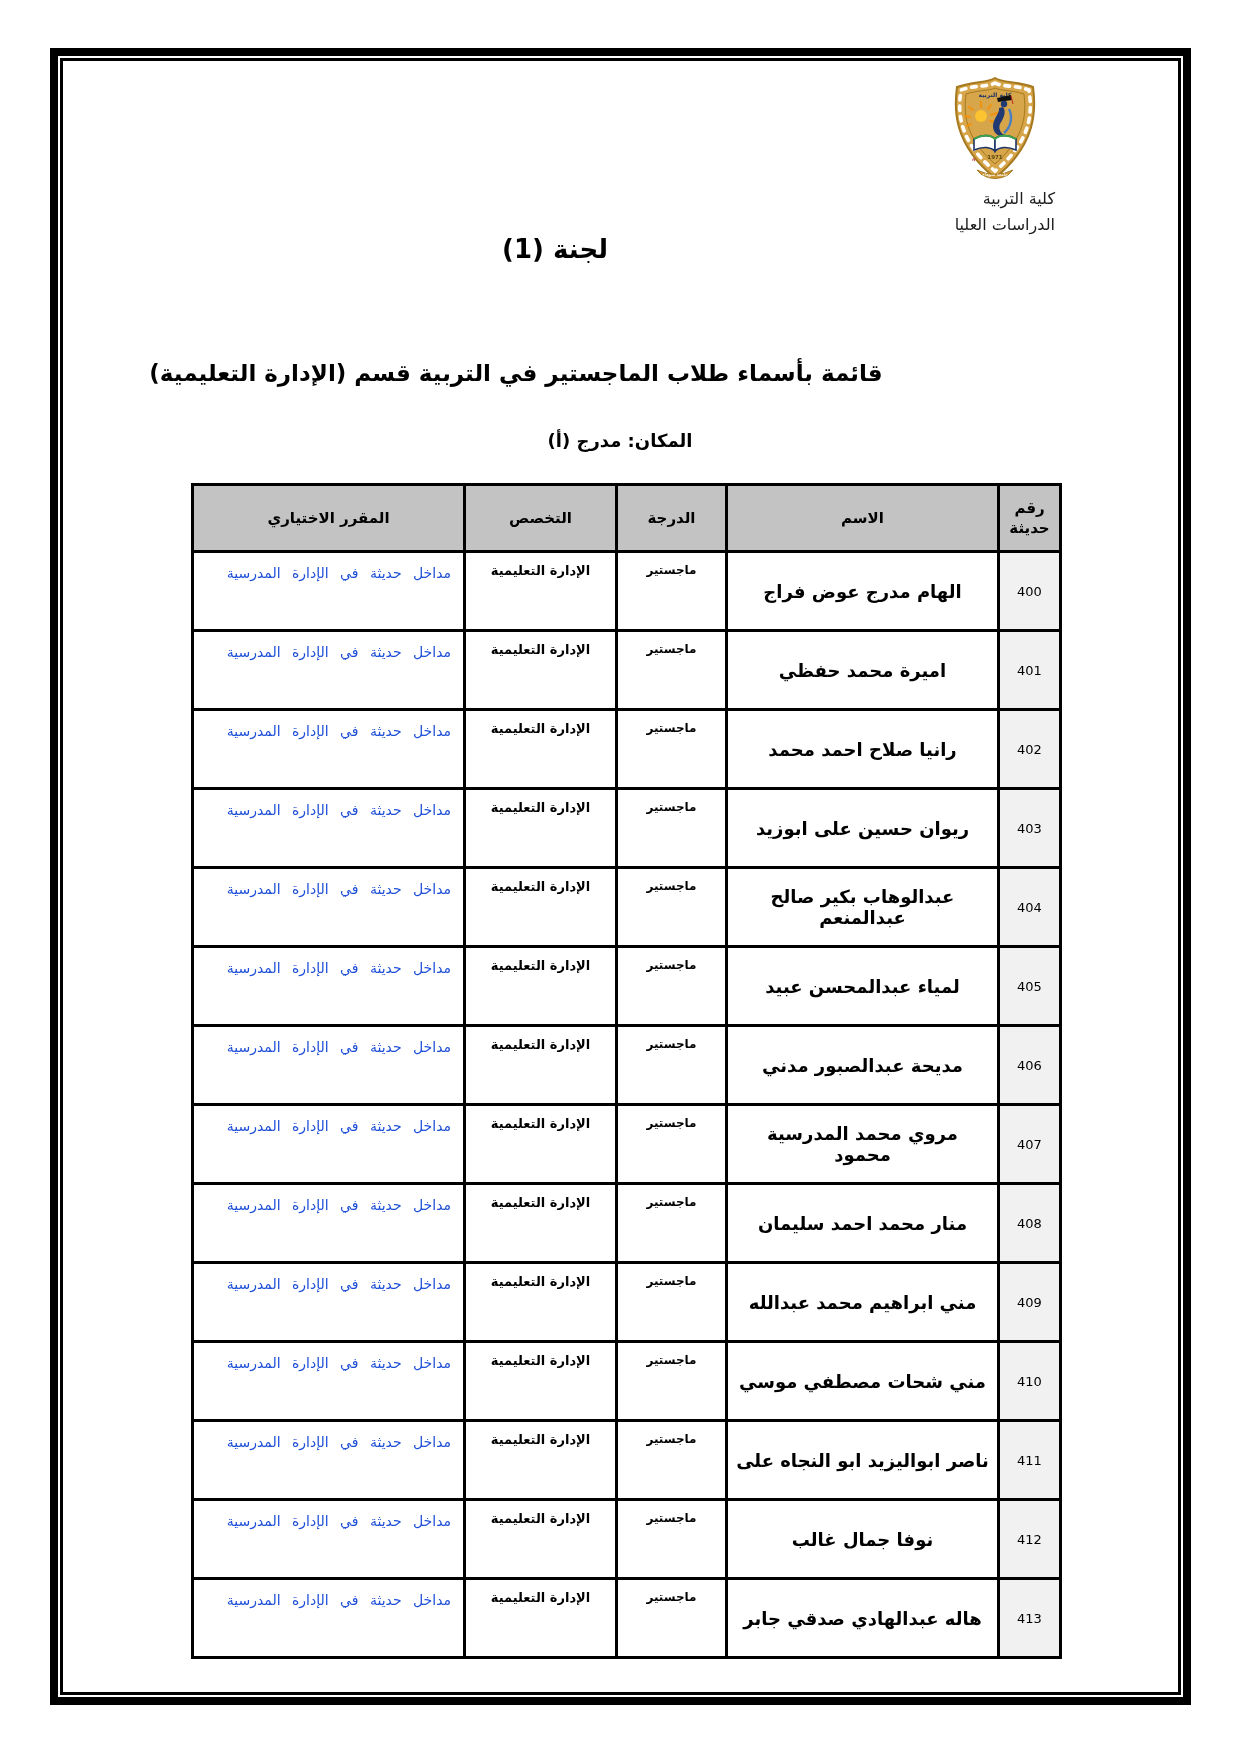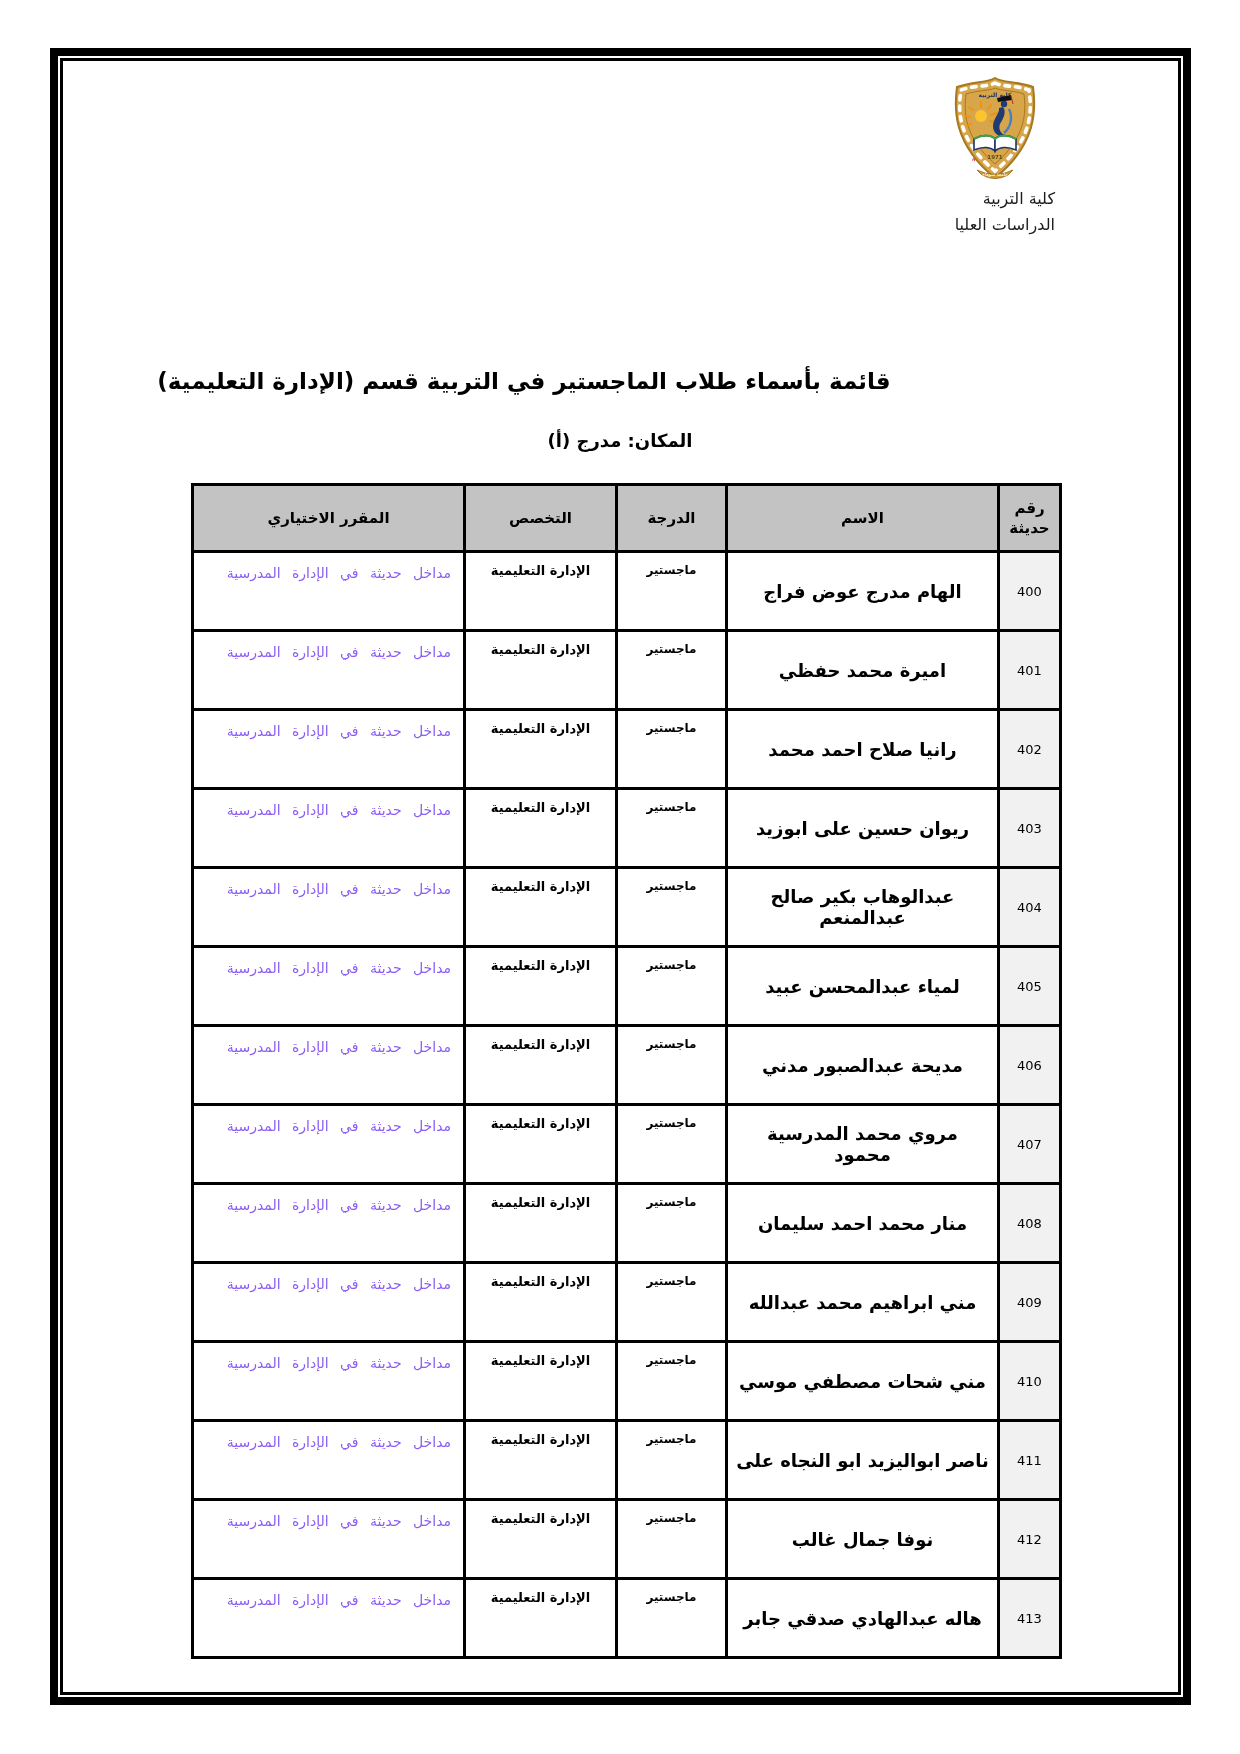--- a/index.html
+++ b/index.html
@@ -15,41 +15,41 @@
   .crest{position:absolute;left:945px;top:74px;}
 
   .letterhead-text{position:absolute;right:185px;top:186px;text-align:right;
          font-size:16px;letter-spacing:2px;line-height:26px;color:#1c1c1c;
          font-weight:400;}
 
   .committee-title{position:absolute;top:234px;left:0;width:1110px;
          text-align:center;font-size:26px;font-weight:bold;margin:0;}
 
   .list-title{position:absolute;top:356px;left:0;width:1024px;
-         text-align:center;font-size:23px;font-weight:bold;margin:12px;}
+         text-align:center;font-size:23px;font-weight:bold;margin:4px;}
 
   .location-line{position:absolute;top:430px;left:0;width:1240px;
          text-align:center;font-size:18px;font-weight:bold;letter-spacing:3px;}
 
   table.students{position:absolute;right:178px;top:483px;border-collapse:collapse;
          table-layout:fixed;}
   table.students th,table.students td{border:3px solid #000;overflow:hidden;}
   table.students th{background:#c3c3c3;font-weight:bold;font-size:15px;
          text-align:center;vertical-align:middle;height:64px;padding:0 4px;}
   th.h-seat{font-size:14px;line-height:1.35;}
   td{height:65px;}
   td.seat{background:#f1f1f1;text-align:center;vertical-align:middle;
          font-size:13px;direction:ltr;}
   td.name{text-align:center;vertical-align:middle;font-weight:bold;font-size:18px;
          padding:0 8px;}
   td.degree{text-align:center;vertical-align:top;font-weight:bold;font-size:12px;
          padding-top:10px;}
   td.spec{text-align:center;vertical-align:top;font-weight:bold;font-size:13px;
          padding-top:10px;}
-  td.elective{vertical-align:top;font-weight:400;font-size:14px;color:#8b5cf6;
+  td.elective{vertical-align:top;font-weight:400;font-size:14px;color:#1d4ed8;
          padding:8px 12px 0 12px;text-align:justify;word-spacing:7px;
          letter-spacing:1px;line-height:1.85;}
 </style>
 </head>
 <body>
 
 <div class="page">
 
   <div class="frame"></div>
 
@@ -92,20 +92,21 @@
     </text>
     <path d="M32,96 Q50,105 68,96 L63,101 Q50,108 37,101 Z" fill="#cf9b3a" stroke="#a6791f" stroke-width="1"></path>
     <text x="50" y="102" font-size="4.6" fill="#ffffff" text-anchor="middle">جامعة سوهاج</text>
   </svg>
 
   <div class="letterhead-text">
     <div>كلية التربية</div>
     <div>الدراسات العليا</div>
   </div>
 
+  <h1 class="committee-title">لجنة (1)</h1>
 
   <h2 class="list-title">قائمة بأسماء طلاب الماجستير في التربية قسم (الإدارة التعليمية)</h2>
 
   <div class="location-line">المكان: مدرج (أ)</div>
 
   <table class="students">
     <colgroup>
       <col style="width:62px">
         <col style="width:272px">
         <col style="width:110px">

